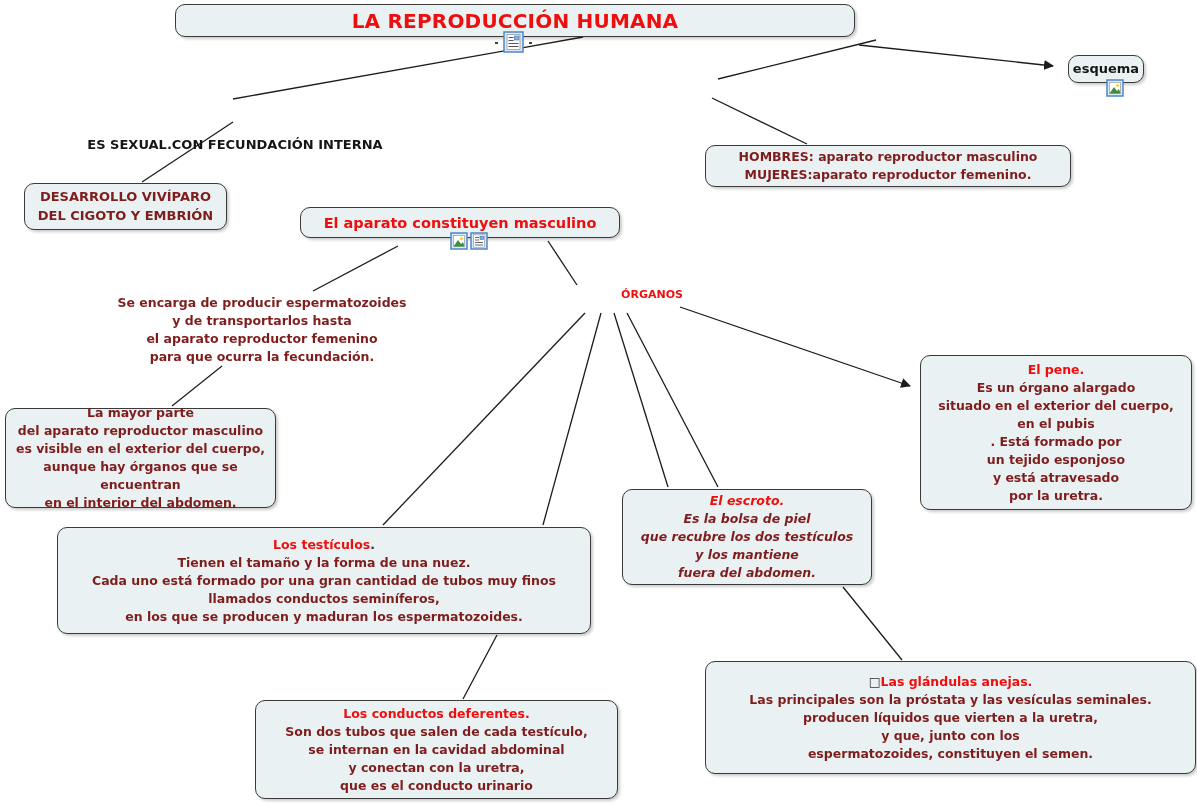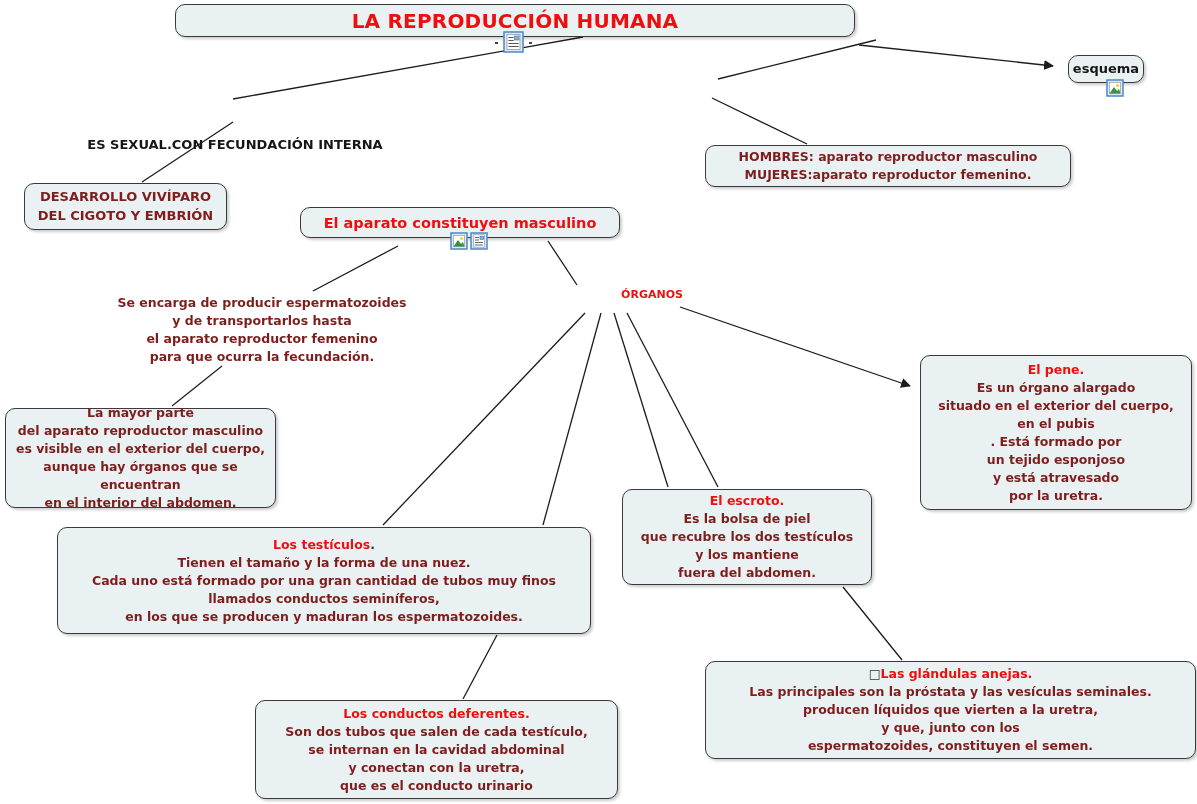--- a/index.html
+++ b/index.html
@@ -150,21 +150,21 @@
     <div class="heading fs12">El pene.</div>
     <div class="body fs12">Es un órgano alargado
 situado en el exterior del cuerpo,
 en el pubis
 . Está formado por
 un tejido esponjoso
 y está atravesado
 por la uretra.</div>
   </div>
 
-  <div class="box" style="left:622px;top:489px;width:250px;height:96px;">
+  <div class="box" style="left:622px;top:489px;width:250px;height:96px;font-style:italic;">
     <div class="heading fs12">El escroto.</div>
     <div class="body fs12">Es la bolsa de piel
 que recubre los dos testículos
 y los mantiene
 fuera del abdomen.</div>
   </div>
 
   <div class="box" style="left:57px;top:527px;width:534px;height:107px;">
     <div class="fs12">
       <span class="heading">Los testículos</span><span class="suffix">.</span>
@@ -176,21 +176,21 @@
   </div>
 
   <div class="box" style="left:255px;top:700px;width:363px;height:99px;">
     <div class="heading fs12">Los conductos deferentes.</div>
     <div class="body fs12">Son dos tubos que salen de cada testículo,
 se internan en la cavidad abdominal
 y conectan con la uretra,
 que es el conducto urinario</div>
   </div>
 
-  <div class="box" style="left:705px;top:661px;width:491px;height:98px;">
+  <div class="box" style="left:705px;top:661px;width:491px;height:113px;">
     <div class="fs12">
       <span class="prefix">□</span><span class="heading">Las glándulas anejas.</span>
     </div>
     <div class="body fs12">Las principales son la próstata y las vesículas seminales.
 producen líquidos que vierten a la uretra,
 y que, junto con los
 espermatozoides, constituyen el semen.</div>
   </div>
 
 </div>

